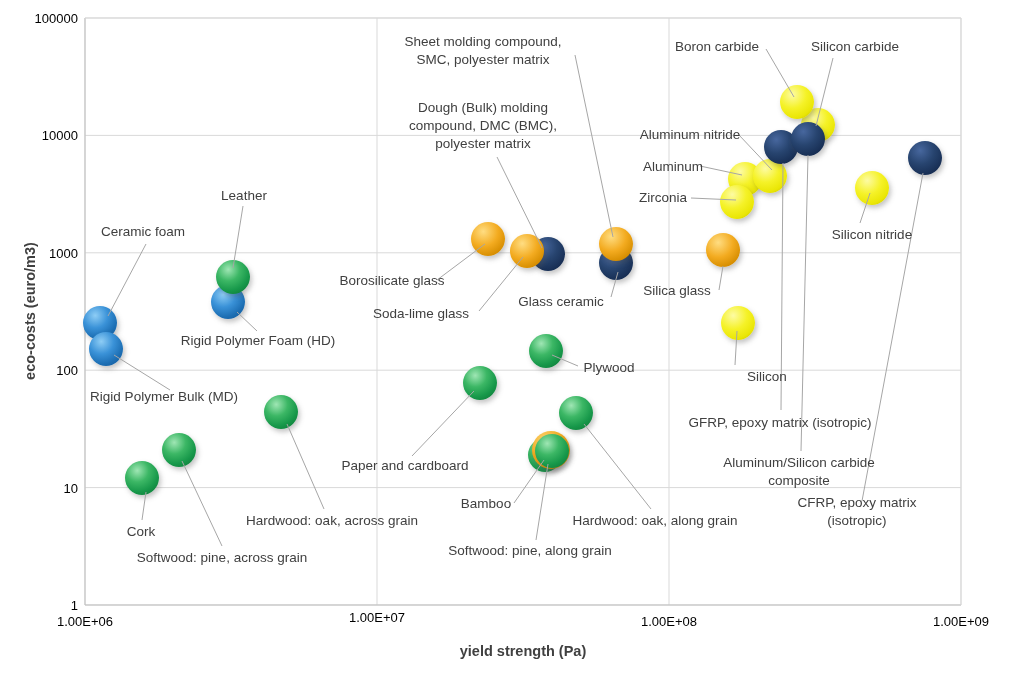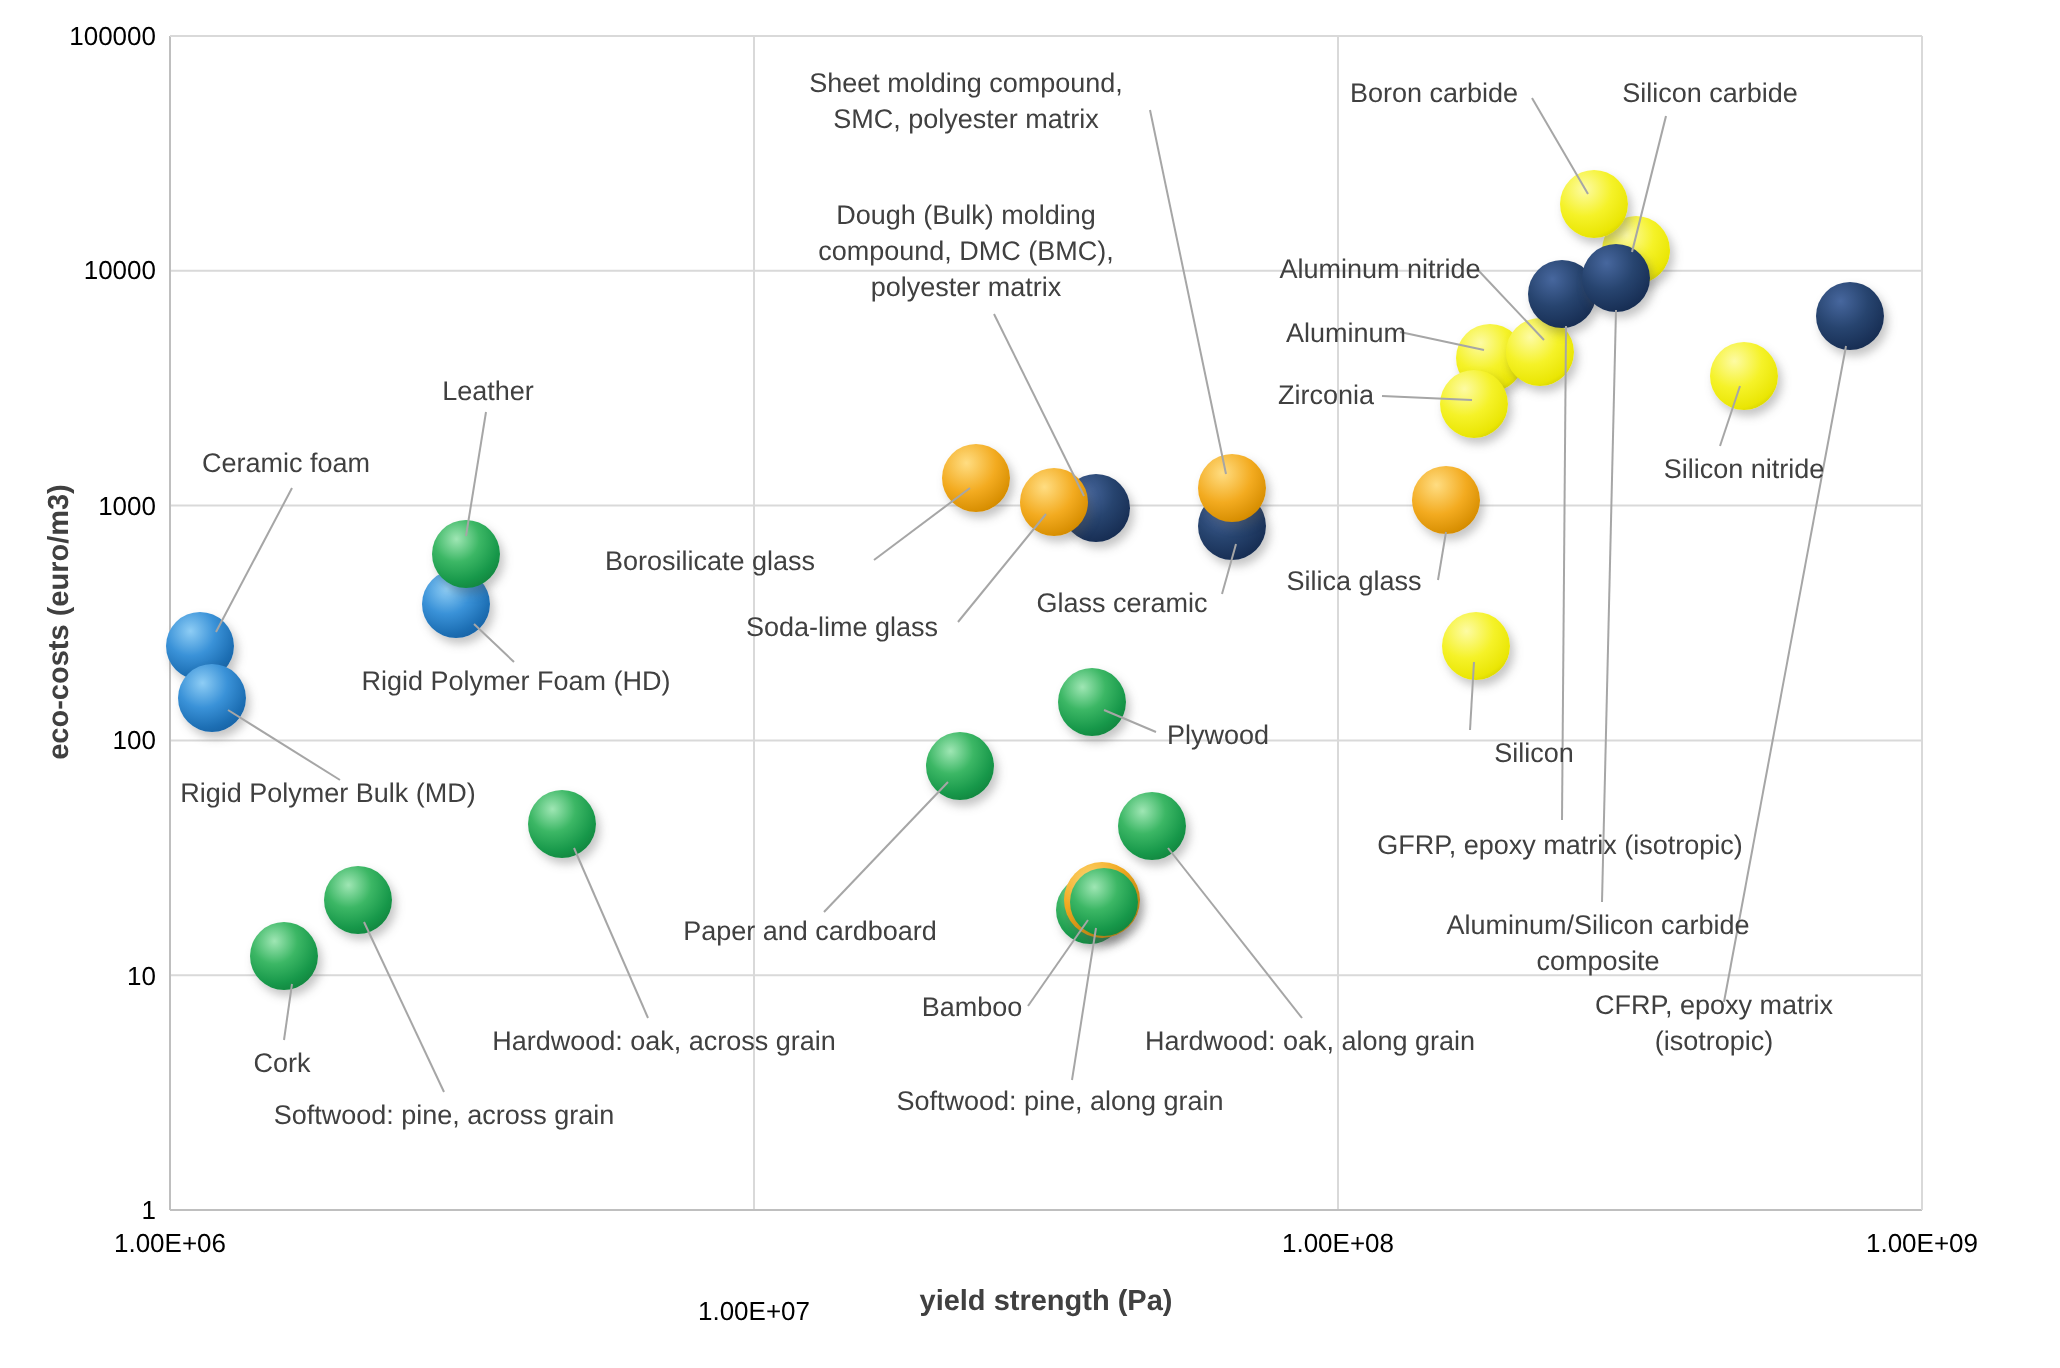--- a/index.html
+++ b/index.html
@@ -107,40 +107,40 @@
   <div id="label-layer" class="layer">
     <div id="x-axis-title" class="axis-title" style="left:523px;top:651px;">yield strength (Pa)</div>
     <div id="y-axis-title" class="axis-title" style="left:30px;top:311px;">eco-costs (euro/m3)</div>
   <div class="tick y" style="left: 0px; top: 605px;">1</div>
       <div class="tick y" style="left: 0px; top: 487.6px;">10</div>
       <div class="tick y" style="left: 0px; top: 370.2px;">100</div>
       <div class="tick y" style="left: 0px; top: 252.8px;">1000</div>
       <div class="tick y" style="left: 0px; top: 135.4px;">10000</div>
       <div class="tick y" style="left: 0px; top: 18px;">100000</div>
       <div class="tick x" style="left: 85px; top: 614px;">1.00E+06</div>
-      <div class="tick x" style="left: 377px; top: 648px;">1.00E+07</div>
+      <div class="tick x" style="left: 377px; top: 610px;">1.00E+07</div>
       <div class="tick x" style="left: 669px; top: 614px;">1.00E+08</div>
       <div class="tick x" style="left: 961px; top: 614px;">1.00E+09</div>
       <div class="pt-label" style="left: 143px; top: 232px;">Ceramic foam</div>
       <div class="pt-label" style="left: 164px; top: 397px;">Rigid Polymer Bulk (MD)</div>
       <div class="pt-label" style="left: 258px; top: 341px;">Rigid Polymer Foam (HD)</div>
       <div class="pt-label" style="left: 244px; top: 196px;">Leather</div>
       <div class="pt-label" style="left: 141px; top: 532px;">Cork</div>
       <div class="pt-label" style="left: 222px; top: 558px;">Softwood: pine, across grain</div>
       <div class="pt-label" style="left: 332px; top: 521px;">Hardwood: oak, across grain</div>
       <div class="pt-label" style="left: 405px; top: 466px;">Paper and cardboard</div>
       <div class="pt-label" style="left: 609px; top: 368px;">Plywood</div>
       <div class="pt-label" style="left: 655px; top: 521px;">Hardwood: oak, along grain</div>
       <div class="pt-label" style="left: 530px; top: 551px;">Softwood: pine, along grain</div>
       <div class="pt-label" style="left: 486px; top: 504px;">Bamboo</div>
       <div class="pt-label" style="left: 483px; top: 126px;">Dough (Bulk) molding
 compound, DMC (BMC),
 polyester matrix</div>
       <div class="pt-label" style="left: 421px; top: 314px;">Soda-lime glass</div>
-      <div class="pt-label" style="left: 355px; top: 281px;">Borosilicate glass</div>
+      <div class="pt-label" style="left: 392px; top: 281px;">Borosilicate glass</div>
       <div class="pt-label" style="left: 561px; top: 302px;">Glass ceramic</div>
       <div class="pt-label" style="left: 483px; top: 51px;">Sheet molding compound,
 SMC, polyester matrix</div>
       <div class="pt-label" style="left: 677px; top: 291px;">Silica glass</div>
       <div class="pt-label" style="left: 767px; top: 377px;">Silicon</div>
       <div class="pt-label" style="left: 673px; top: 167px;">Aluminum</div>
       <div class="pt-label" style="left: 690px; top: 135px;">Aluminum nitride</div>
       <div class="pt-label" style="left: 663px; top: 198px;">Zirconia</div>
       <div class="pt-label" style="left: 855px; top: 47px;">Silicon carbide</div>
       <div class="pt-label" style="left: 717px; top: 47px;">Boron carbide</div>

